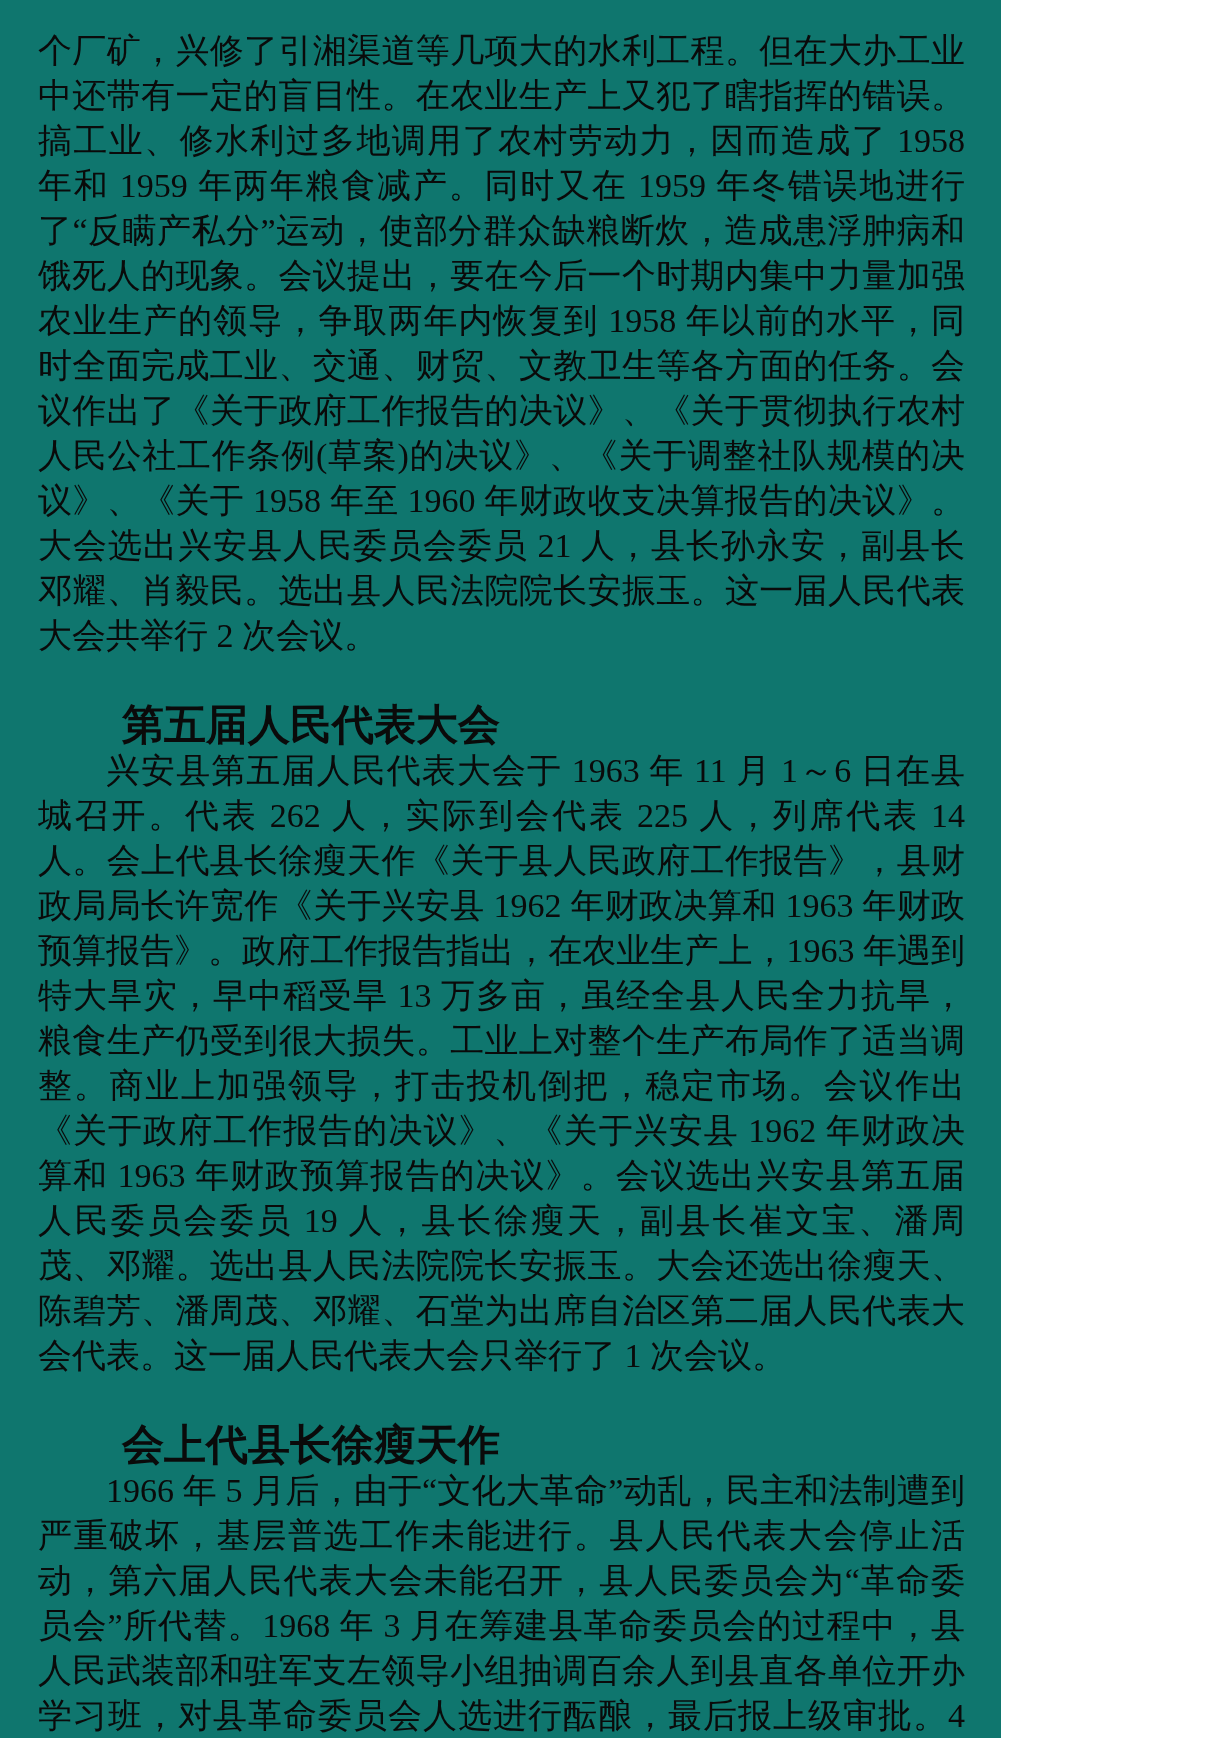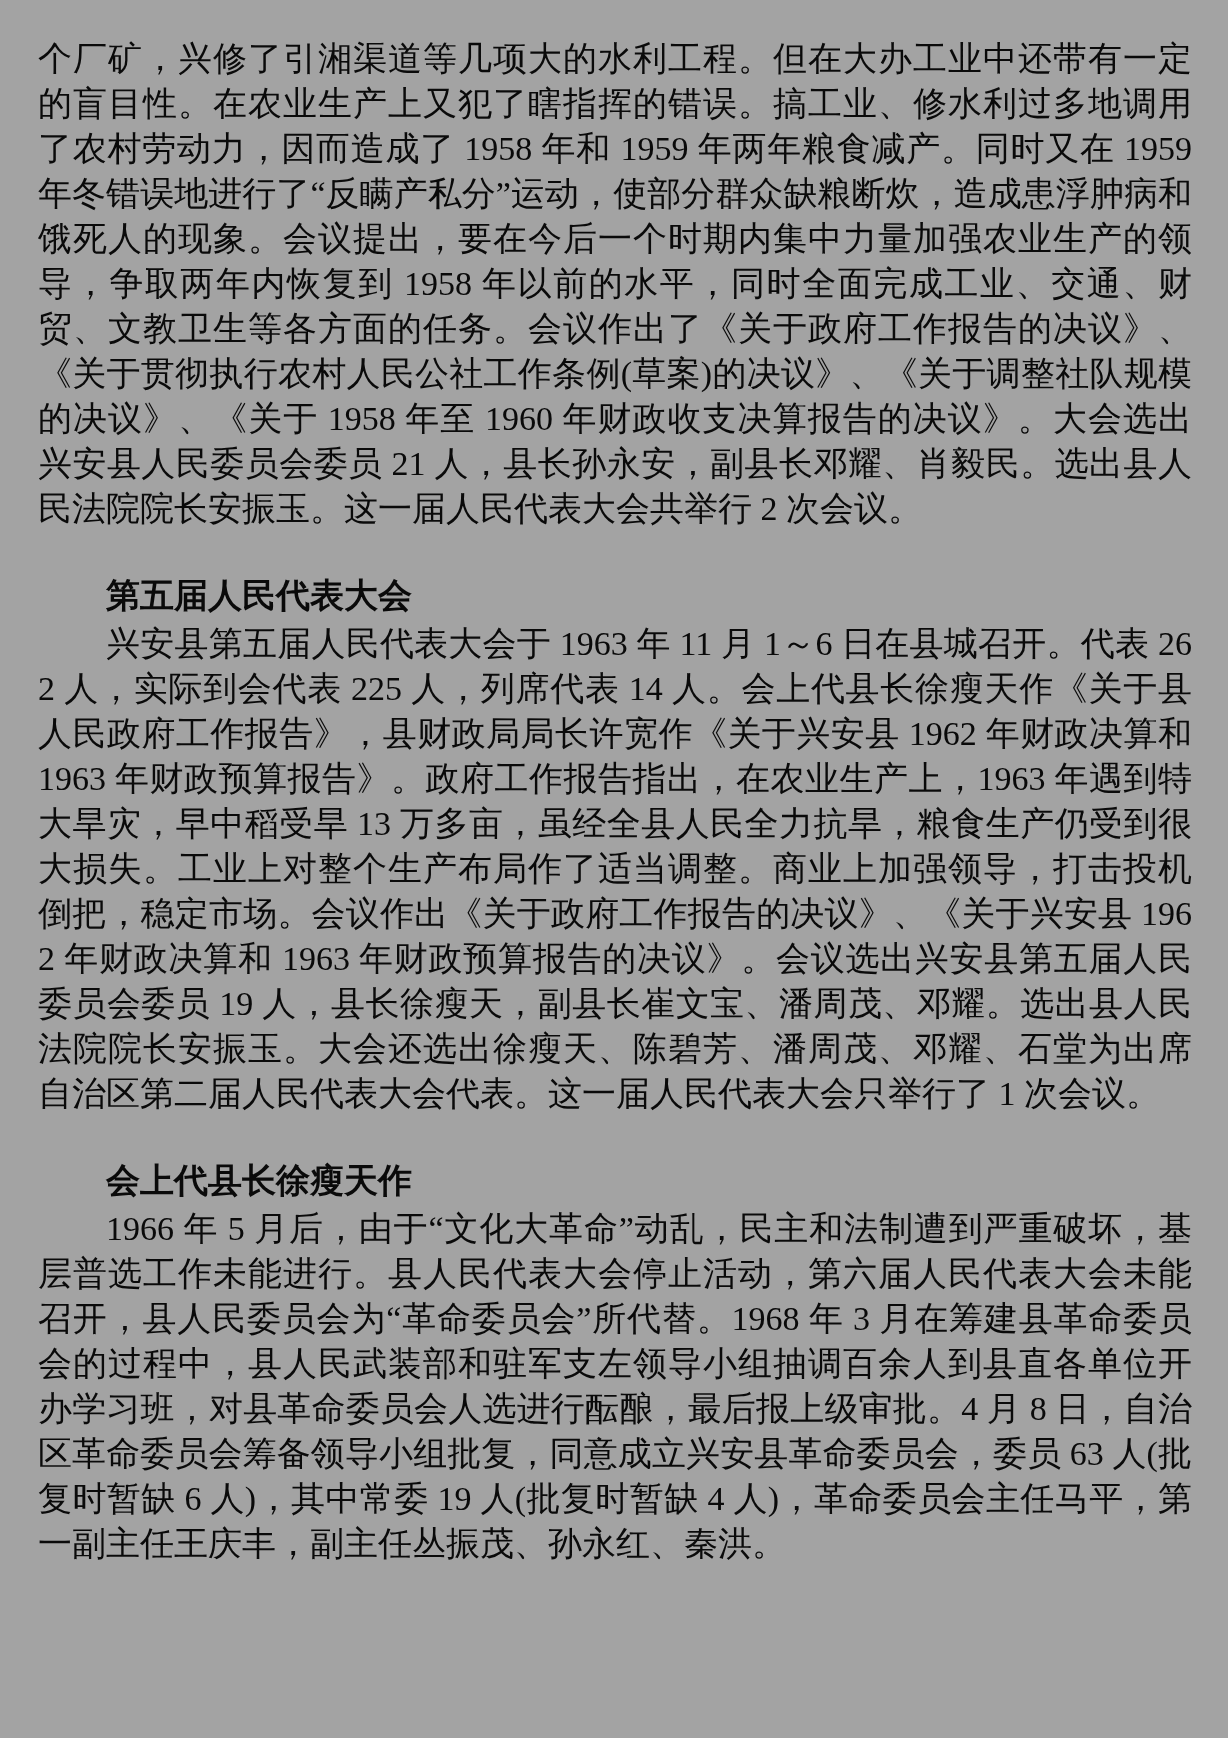--- a/index.html
+++ b/index.html
@@ -2,47 +2,46 @@
 <html><head>
 <meta charset="utf-8">
 <style>
   html, body {
     margin: 0;
     padding: 0;
     background: #ffffff;
   }
   .page {
     position: relative;
-    width: 1228px;
+    width: 1001px;
     height: 1738px;
     box-sizing: border-box;
-    background: #a3a3a3;
-    padding: 36px 36px 0 38px;
+    background: #0f766e;
+    padding: 28px 36px 0 38px;
     overflow: hidden;
     font-family: "Liberation Serif", "DejaVu Serif", serif;
     font-size: 34px;
     line-height: 45px;
     color: #0a0a0a;
   }
   .para {
     margin: 0;
     text-align: justify;
     text-indent: 2em;
     word-break: break-all;
   }
   .para.no-indent {
     text-indent: 0;
   }
   .heading {
     margin: 45px 0 0 0;
-    font-size: 34px;
+    font-size: 42px;
     line-height: 45px;
     font-weight: bold;
     text-indent: 2em;
-    font-family: Liberation Mono, monospace;
   }
 </style>
 </head>
 <body>
 
 <div class="page">
   <p class="para no-indent">个厂矿，兴修了引湘渠道等几项大的水利工程。但在大办工业中还带有一定的盲目性。在农业生产上又犯了瞎指挥的错误。搞工业、修水利过多地调用了农村劳动力，因而造成了 1958 年和 1959 年两年粮食减产。同时又在 1959 年冬错误地进行了“反瞒产私分”运动，使部分群众缺粮断炊，造成患浮肿病和饿死人的现象。会议提出，要在今后一个时期内集中力量加强农业生产的领导，争取两年内恢复到 1958 年以前的水平，同时全面完成工业、交通、财贸、文教卫生等各方面的任务。会议作出了《关于政府工作报告的决议》、《关于贯彻执行农村人民公社工作条例(草案)的决议》、《关于调整社队规模的决议》、《关于 1958 年至 1960 年财政收支决算报告的决议》。大会选出兴安县人民委员会委员 21 人，县长孙永安，副县长邓耀、肖毅民。选出县人民法院院长安振玉。这一届人民代表大会共举行 2 次会议。</p>
 
   <p class="heading">第五届人民代表大会</p>
 

